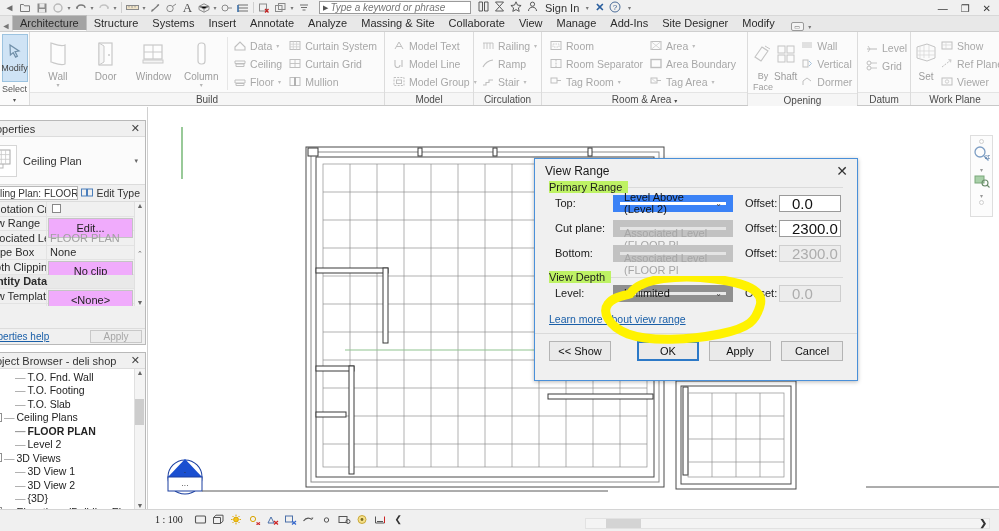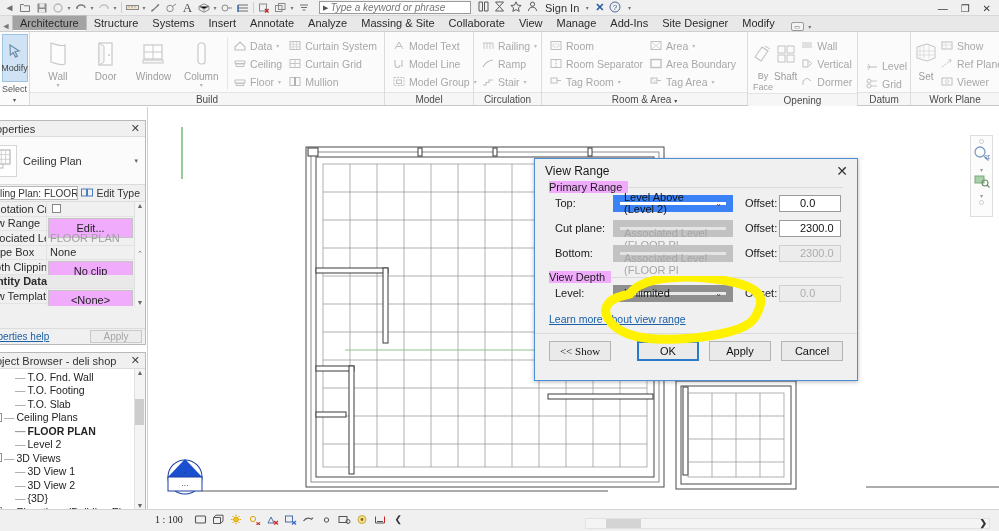--- a/index.html
+++ b/index.html
@@ -232,48 +232,48 @@
   }
   .dlg-title{
     height:24px;display:flex;align-items:center;padding:0 4px 0 10px;font-size:12px;color:#1a1a1a;
   }
   .dlg-x{margin-left:auto;width:22px;height:20px;display:flex;align-items:center;justify-content:center;font-size:14px;color:#333;}
   .dlg-body{padding:0 14px;position:relative;}
   .group{
     border-top:1px solid #dadada;margin-top:4px;position:relative;padding-top:2px;
   }
   .group-lbl{
-    position:absolute;top:-7px;left:0;background:#f0abfc;padding-right:6px;font-size:11px;color:#1a1a1a;
+    position:absolute;top:-7px;left:0;background:#bef264;padding-right:6px;font-size:11px;color:#1a1a1a;
   }
   .frow{display:flex;align-items:center;height:24px;margin-top:1px;}
   .flabel{width:64px;font-size:11px;color:#1a1a1a;padding-left:6px;}
   .combo{
     width:120px;height:17px;background:#fff;border:7px solid #3b82f6;
     display:flex;align-items:center;padding-left:4px;font-size:11px;color:#111;
   }
   .combo.dis{background:#e4e4e4;border-color:#c2c2c2;color:#a6a6a6;flex-direction:column;}
   .combo.shaded{background:#e9e9e9;border-color:#8f8f8f;color:#111;}
   .combo .cv{margin-left:auto;font-size:8px;color:#444;padding-right:4px;}
   .combo.dis .cv{color:#b0b0b0;}
   .offlbl{width:46px;text-align:left;font-size:11px;color:#1a1a1a;padding-left:12px;}
   .txtfield{
     width:62px;height:17px;background:#fff;border:1px solid #9a9a9a;
-    font-size:11px;color:#111;display:flex;align-items:center;padding-left:20px;
+    font-size:15px;color:#111;display:flex;align-items:center;padding-left:12px;
   }
   .txtfield.dis{background:#ececec;border-color:#cecece;color:#adadad;}
   .learnlink{
     font-size:10.5px;color:#1a5fa8;text-decoration:underline;margin-top:8px;display:inline-block;
   }
   .dlg-sep{border-top:1px solid #dadada;margin-top:8px;}
   .dlg-btns{display:flex;align-items:center;padding:7px 14px 0 14px;}
   .btn{
     height:20px;background:#eaeaea;border:1px solid #b4b4b4;font-size:11px;color:#111;
     display:flex;align-items:center;justify-content:center;
   }
-  .btn.show{width:62px;font-family:Liberation Serif, serif;}
+  .btn.show{width:62px;}
   .btn.ok{width:62px;border:2px solid #2c79c7;background:#eaeaea;margin-left:auto;}
   .btn.apply{width:62px;margin-left:10px;}
   .btn.cancel{width:62px;margin-left:10px;}
 
   
   .highlight{
     position:absolute;left:600px;top:276px;width:190px;height:72px;
     z-index:60;pointer-events:none;
   }
 </style>
@@ -749,21 +749,21 @@
               </svg>
           </span>
           <span>Dormer</span>
         </div>
       </div>
     </div>
     <div class="panel-title">Opening</div>
   </div>
 
   <div class="panel" style="width:53px">
-    <div class="panel-body" style="align-items:flex-end;padding-top:22px">
+    <div class="panel-body" style="align-items:flex-start;padding-top:5px">
       <div class="smallcol">
         <div class="smallbtn">
           <span class="sic">
             <svg width="12" height="11" viewBox="0 0 12 11">
                 <path d="M1 7h10" stroke="#bfbfbf" stroke-width="1.1"></path>
                 <path d="M2 4l2 3-2 3" fill="none" stroke="#bfbfbf" stroke-width=".9"></path>
               </svg>
           </span>
           <span>Level</span>
         </div>

